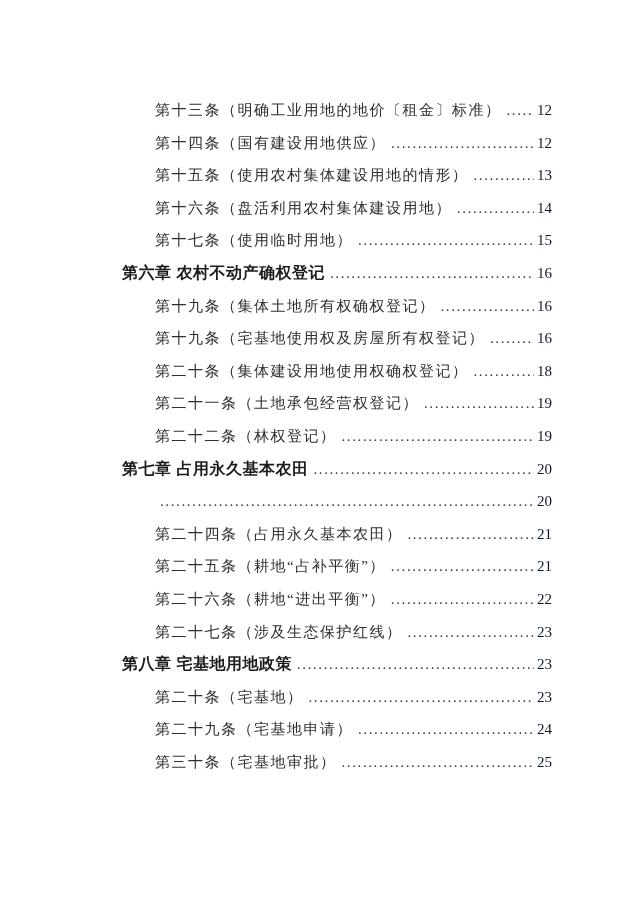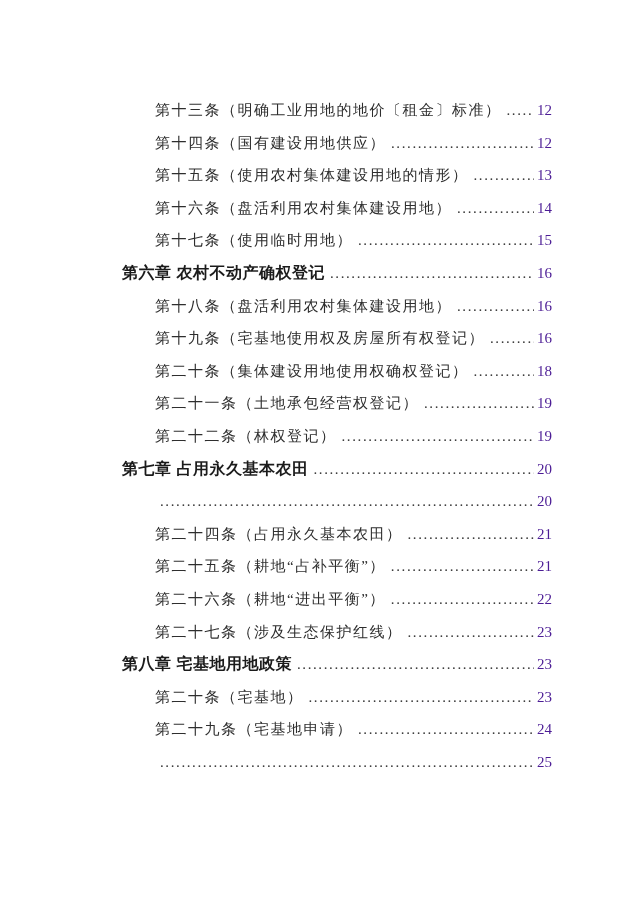--- a/index.html
+++ b/index.html
@@ -61,21 +61,21 @@
     content: "......................................................................................................................................";
     font-size: 15px;
     letter-spacing: 1.6px;
   }
   .pg {
     flex: 0 0 auto;
     font-family: "Liberation Serif", serif;
     font-weight: normal;
     font-size: 15px;
     letter-spacing: 0;
-    color: #4c1d95;
+    color: #0f172a;
   }
 </style>
 </head>
 <body>
 
 <div class="doc-page">
   <div class="toc">
 
     <div class="row item">
       <span class="lbl">第十三条（明确工业用地的地价〔租金〕标准）</span>
@@ -107,21 +107,21 @@
       <span class="pg">15</span>
     </div>
 
     <div class="row chapter">
       <span class="lbl">第六章 农村不动产确权登记</span>
       <span class="dots"></span>
       <span class="pg">16</span>
     </div>
 
     <div class="row item">
-      <span class="lbl">第十八条（盘活利用农村集体建设用地）</span>
+      <span class="lbl">第十九条（集体土地所有权确权登记）</span>
       <span class="dots"></span>
       <span class="pg">16</span>
     </div>
 
     <div class="row item">
       <span class="lbl">第十九条（宅基地使用权及房屋所有权登记）</span>
       <span class="dots"></span>
       <span class="pg">16</span>
     </div>
 
@@ -190,18 +190,19 @@
       <span class="pg">23</span>
     </div>
 
     <div class="row item">
       <span class="lbl">第二十九条（宅基地申请）</span>
       <span class="dots"></span>
       <span class="pg">24</span>
     </div>
 
     <div class="row item">
+      <span class="lbl">第三十条（宅基地审批）</span>
       <span class="dots"></span>
       <span class="pg">25</span>
     </div>
 
   </div>
 </div>
 
 </body></html>

